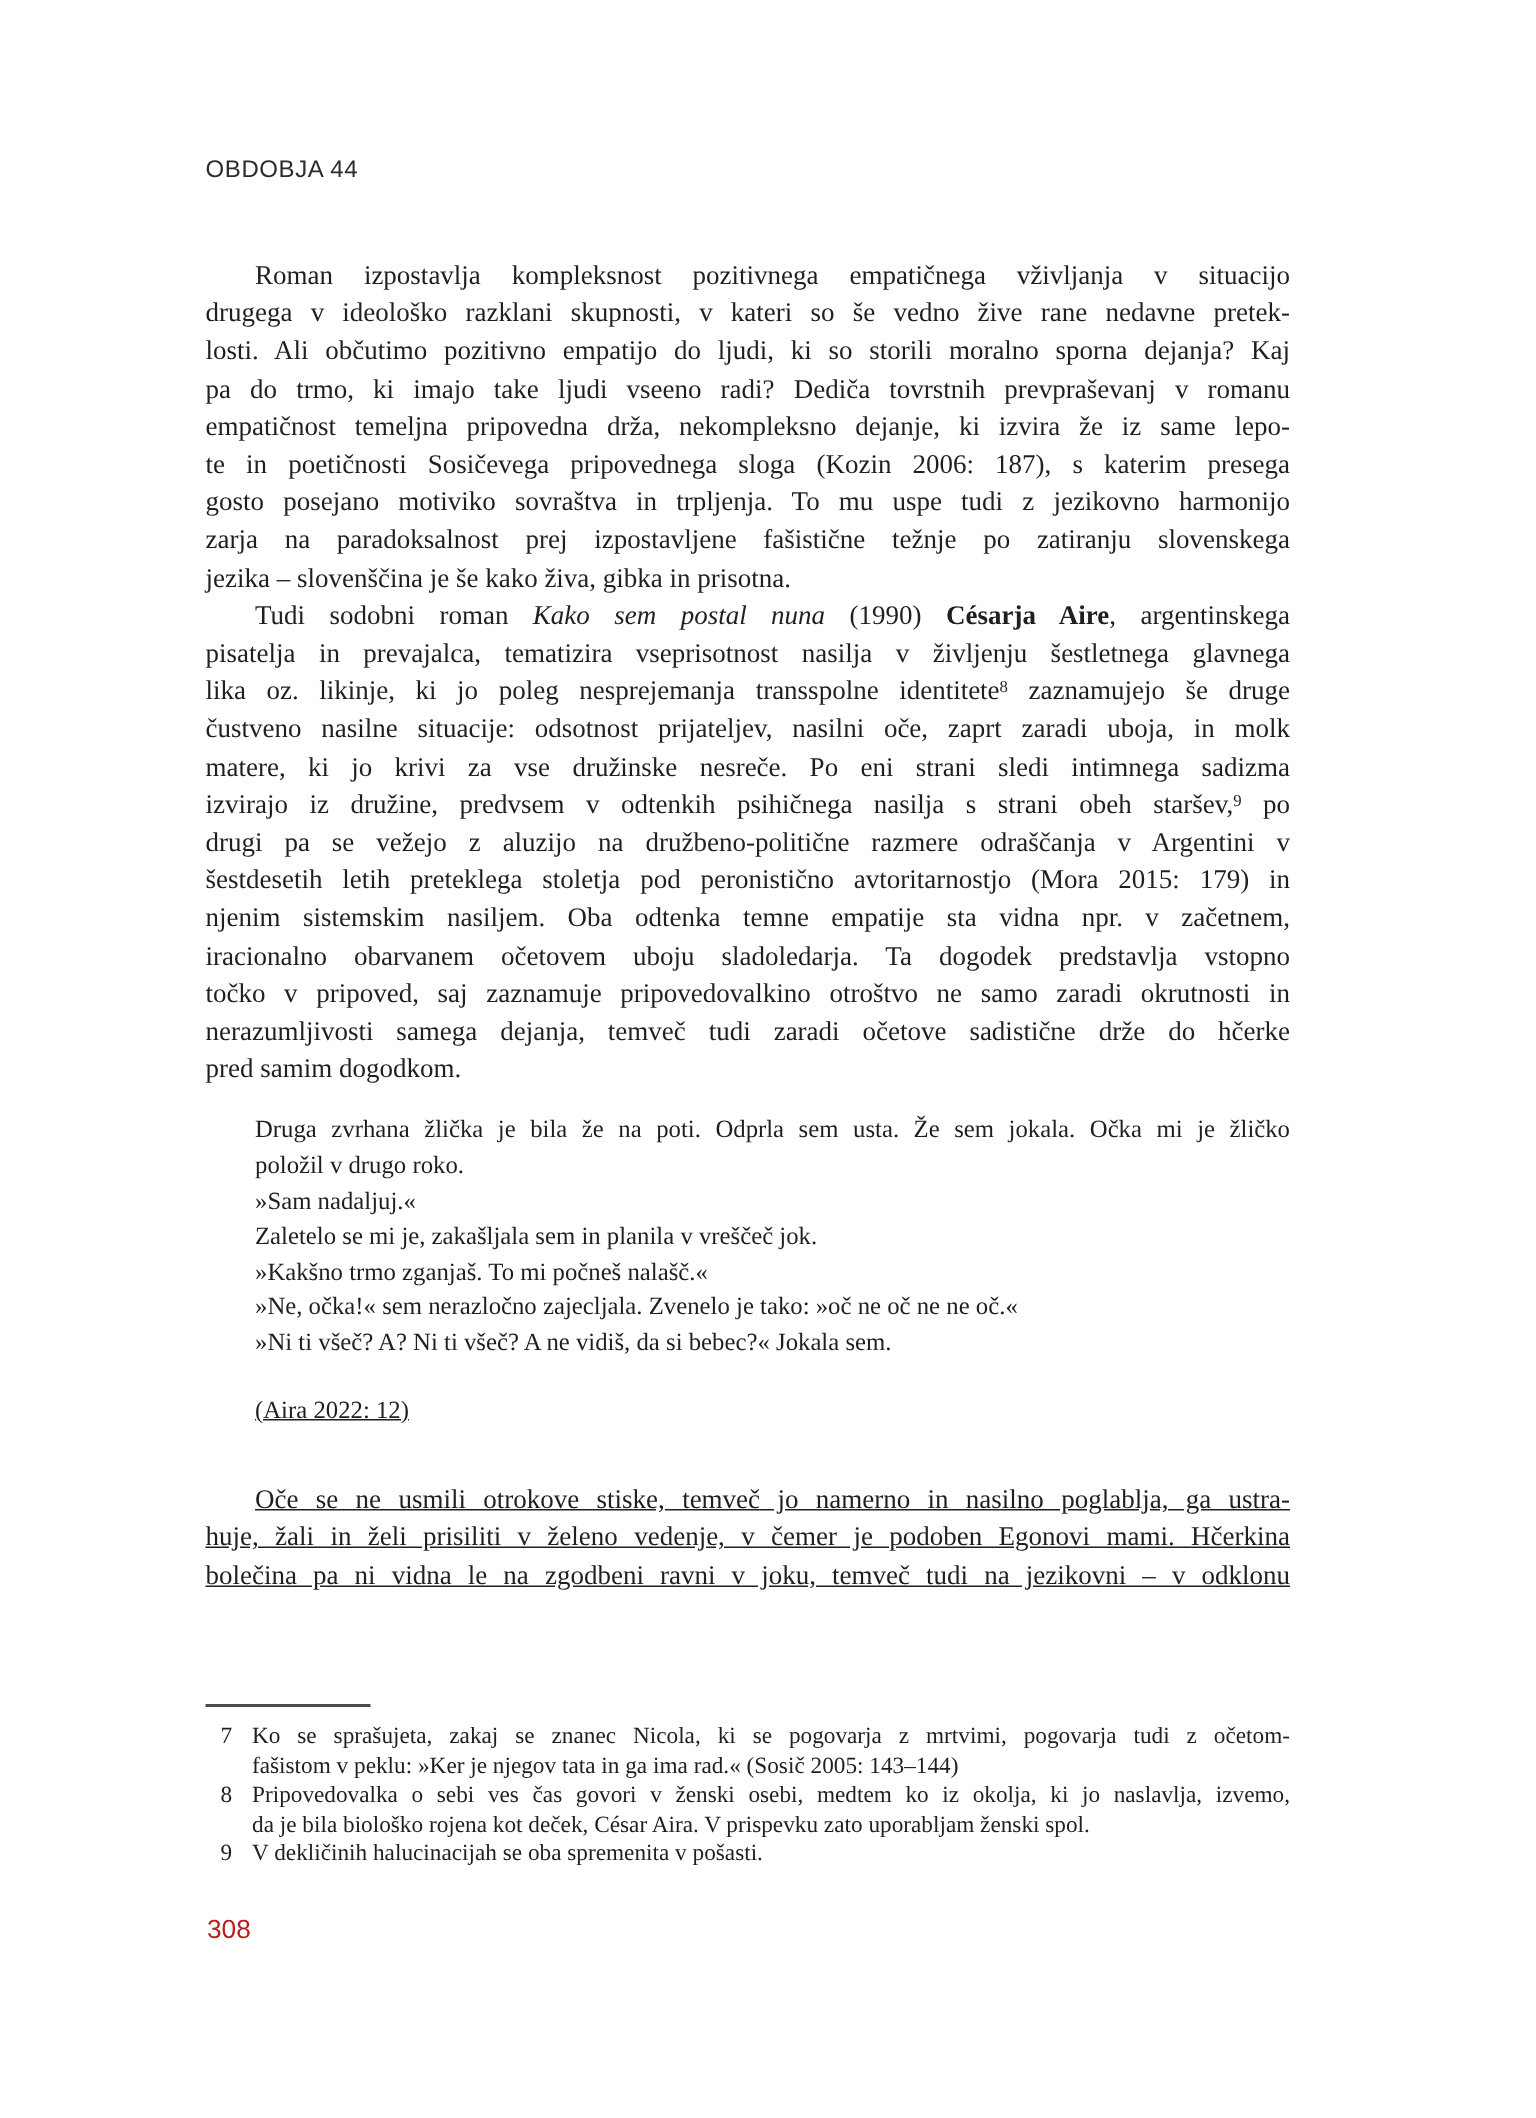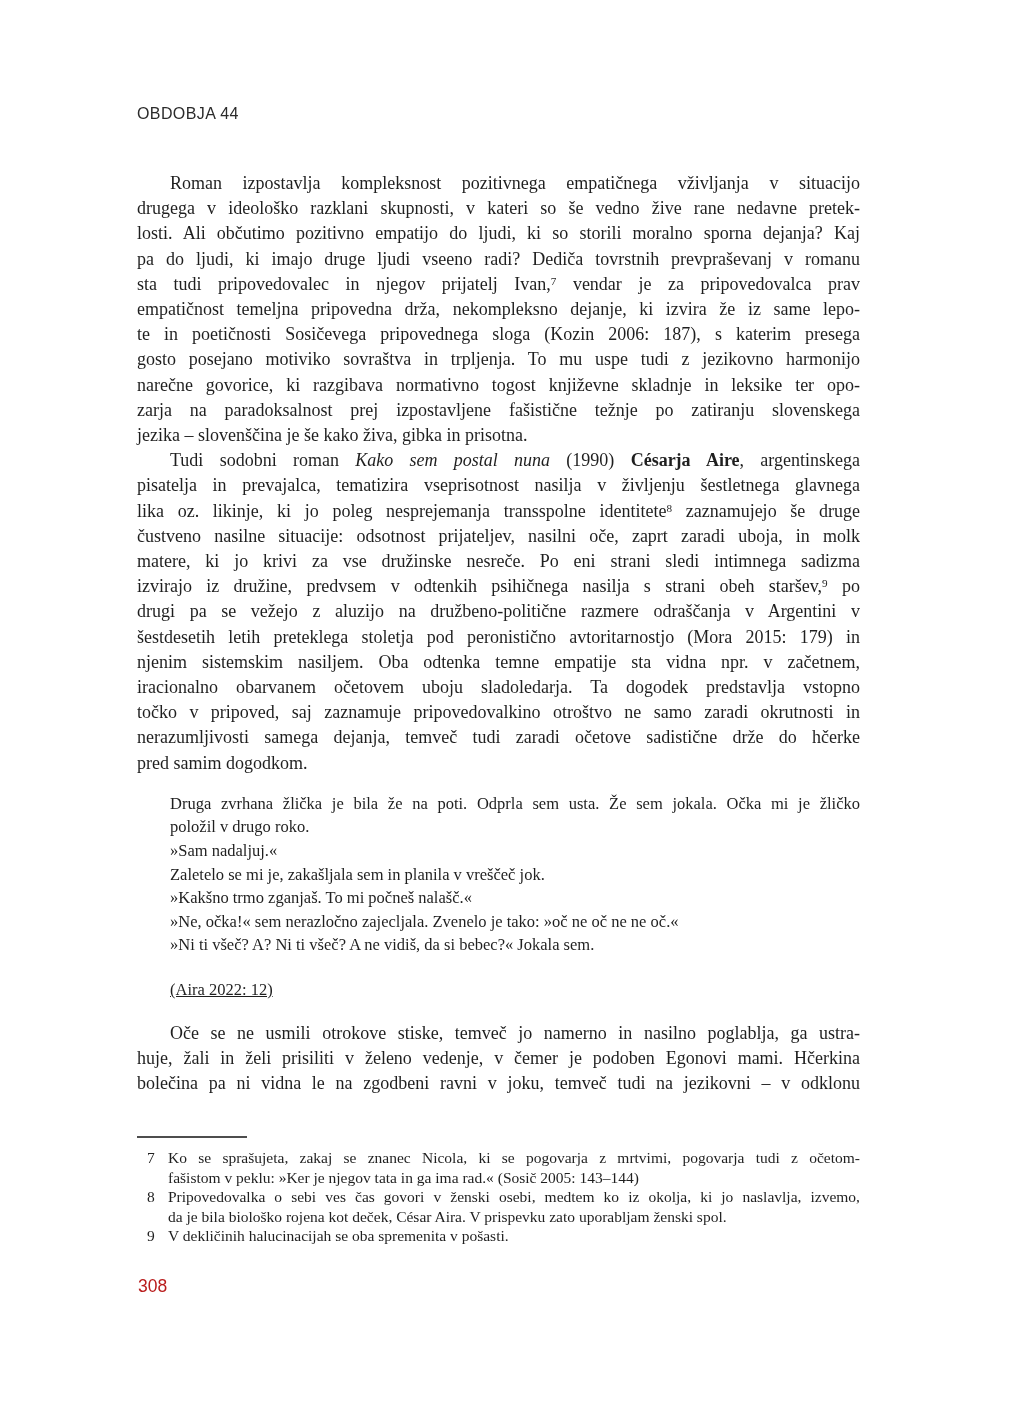--- a/index.html
+++ b/index.html
@@ -43,21 +43,22 @@
     line-height: 23.6px;
   }
   .blk-citation {
     margin-top: 21px;
     margin-left: 33px;
     font-size: 16.5px;
     line-height: 23.6px;
     text-decoration: underline;
   }
   .blk-citation + .blk-body {
-    margin-top: 19px;
+    margin-top: 36px;
+    text-decoration: underline;
   }
   .line {
     text-align: left;
   }
   .line.just {
     text-align: justify;
     text-align-last: justify;
   }
   .line.ind {
     text-indent: 33px;
@@ -109,26 +110,24 @@
 <body>
 
 <div class="page">
   <div class="running-head">OBDOBJA 44</div>
 
   <div class="content">
       <div class="blk blk-body">
         <div class="line just ind"><span>Roman izpostavlja kompleksnost pozitivnega empatičnega vživljanja v situacijo</span></div>
         <div class="line just"><span>drugega v ideološko razklani skupnosti, v kateri so še vedno žive rane nedavne pretek-</span></div>
         <div class="line just"><span>losti. Ali občutimo pozitivno empatijo do ljudi, ki so storili moralno sporna dejanja? Kaj</span></div>
-        <div class="line just"><span>pa do ljudi, ki imajo druge ljudi vseeno radi? Dediča tovrstnih prevpraševanj v romanu</span></div>
-        <div class="line just"><span>sta tudi pripovedovalec in njegov prijatelj Ivan,</span><span class="sup">7</span><span> vendar je za pripovedovalca prav</span></div>
+        <div class="line just"><span>pa do trmo, ki imajo take ljudi vseeno radi? Dediča tovrstnih prevpraševanj v romanu</span></div>
         <div class="line just"><span>empatičnost temeljna pripovedna drža, nekompleksno dejanje, ki izvira že iz same lepo-</span></div>
         <div class="line just"><span>te in poetičnosti Sosičevega pripovednega sloga (Kozin 2006: 187), s katerim presega</span></div>
         <div class="line just"><span>gosto posejano motiviko sovraštva in trpljenja. To mu uspe tudi z jezikovno harmonijo</span></div>
-        <div class="line just"><span>narečne govorice, ki razgibava normativno togost književne skladnje in leksike ter opo-</span></div>
         <div class="line just"><span>zarja na paradoksalnost prej izpostavljene fašistične težnje po zatiranju slovenskega</span></div>
         <div class="line"><span>jezika – slovenščina je še kako živa, gibka in prisotna.</span></div>
       </div>
       <div class="blk blk-body">
         <div class="line just ind"><span>Tudi sodobni roman </span><span class="it">Kako sem postal nuna</span><span> (1990) </span><span class="bd">Césarja Aire</span><span>, argentinskega</span></div>
         <div class="line just"><span>pisatelja in prevajalca, tematizira vseprisotnost nasilja v življenju šestletnega glavnega</span></div>
         <div class="line just"><span>lika oz. likinje, ki jo poleg nesprejemanja transspolne identitete</span><span class="sup">8</span><span> zaznamujejo še druge</span></div>
         <div class="line just"><span>čustveno nasilne situacije: odsotnost prijateljev, nasilni oče, zaprt zaradi uboja, in molk</span></div>
         <div class="line just"><span>matere, ki jo krivi za vse družinske nesreče. Po eni strani sledi intimnega sadizma</span></div>
         <div class="line just"><span>izvirajo iz družine, predvsem v odtenkih psihičnega nasilja s strani obeh staršev,</span><span class="sup">9</span><span> po</span></div>

